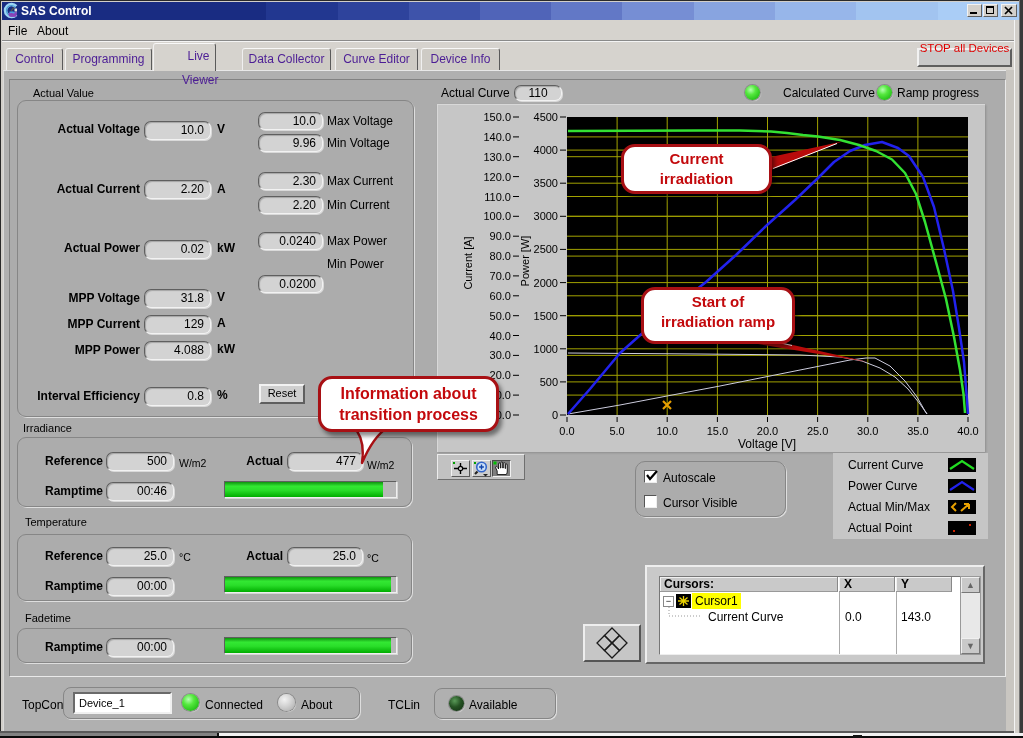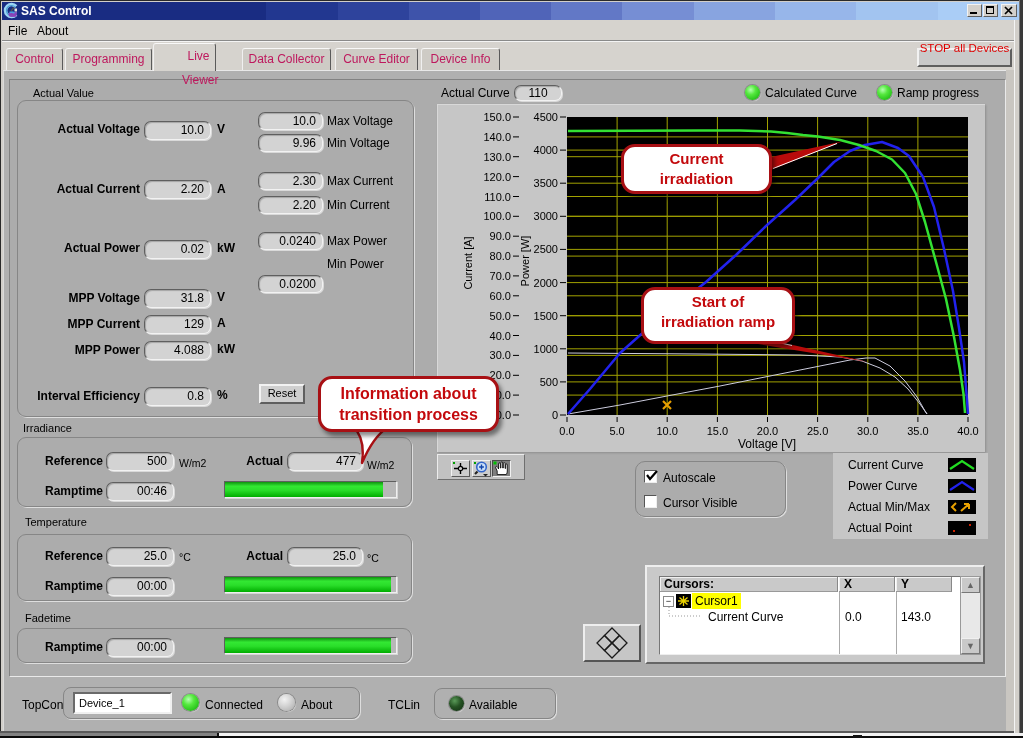--- a/index.html
+++ b/index.html
@@ -10,21 +10,21 @@
 .blbl { position:absolute; font-weight:bold; font-size:12px; color:#000; text-align:right; }
 .rlbl { position:absolute; font-size:12px; color:#000; }
 .grp { position:absolute; border:1px solid #868686; border-radius:9px; box-shadow: 1px 1px 0 #dedede; }
 .grplbl { position:absolute; font-size:11px; color:#000; background:#acacac; padding:0 3px; }
 .bar { position:absolute; height:17px; background:#b8b8b8; border-top:1px solid #5f5f5f; border-left:1px solid #5f5f5f; border-bottom:1px solid #efefef; border-right:1px solid #efefef; box-shadow: 1px 1px 0 rgba(255,255,255,0.5); }
 .barfill { position:absolute; top:0; left:0; bottom:0; background:linear-gradient(to bottom, #0f930f 0%, #33e833 28%, #2ade2a 55%, #00ad00 100%); }
 .led { position:absolute; border-radius:50%; }
 .ledg { background: radial-gradient(circle at 38% 32%, #b4ffb0 0%, #55e83e 35%, #2cc71e 70%, #1d9914 100%); box-shadow: 0 0 0 1px #8a8a8a, 1px 1px 1px rgba(255,255,255,0.8); }
 .ledoff { background: radial-gradient(circle at 38% 32%, #f2f2f2 0%, #d2d2d2 45%, #a8a8a8 100%); box-shadow: 0 0 0 1px #8a8a8a, 1px 1px 1px rgba(255,255,255,0.8); }
 .leddark { background: radial-gradient(circle at 38% 32%, #5a9a58 0%, #255223 45%, #102c10 100%); box-shadow: 0 0 0 1px #8a8a8a, 1px 1px 1px rgba(255,255,255,0.8); }
-.tab { position:absolute; background:#cecbc5; border-top:1px solid #f8f8f8; border-left:1px solid #f0f0f0; border-right:1px solid #5a5a5a; border-radius:3px 3px 0 0; font-size:12px; text-align:center; color:#be185d; }
+.tab { position:absolute; background:#cecbc5; border-top:1px solid #f8f8f8; border-left:1px solid #f0f0f0; border-right:1px solid #5a5a5a; border-radius:3px 3px 0 0; font-size:12px; text-align:center; color:#4c1d95; }
 .callout { position:absolute; background:#fff; border:3px solid #a81014; border-radius:14px; color:#c3090c; font-weight:bold; font-size:15px; text-align:center; box-shadow: 3px 4px 4px rgba(0,0,0,0.45); }
 .btn3d { position:absolute; background:#cccccc; border-top:2px solid #f2f2f2; border-left:2px solid #f2f2f2; border-bottom:2px solid #5f5f5f; border-right:2px solid #5f5f5f; text-align:center; }
 </style>
 </head>
 <body>
 
 <div class="abs" style="left:0;top:0;width:1021px;height:733px;background:#d2cfca;border:1px solid #2a2a2a;"></div>
 
 <div class="abs" style="left:2px;top:2px;width:1017px;height:18px;background:linear-gradient(90deg,#192c82 0%,#192c82 26%,#223790 26%,#223790 33%,#2e439c 33%,#2e439c 40%,#3e53aa 40%,#3e53aa 47%,#5064b8 47%,#5064b8 54%,#6278c6 54%,#6278c6 61%,#768ed4 61%,#768ed4 68%,#88a4e0 68%,#88a4e0 76%,#97b6ea 76%,#97b6ea 84%,#a2c4f0 84%,#a2c4f0 92%,#aacdf6 92%);"></div>
 <div class="abs" style="left:21px;top:4px;font-size:12px;font-weight:bold;color:#fff;">SAS Control</div>
@@ -138,21 +138,21 @@
 <div class="grplbl" style="left:22px;top:612px;">Fadetime</div>
 <div class="blbl" style="left:0px;top:640px;width:103px;">Ramptime</div>
 <div class="fld" style="left:106px;top:638px;width:68px;height:19px;line-height:17px;">00:00</div>
 <div class="bar" style="left:224px;top:637px;width:173px;">
     <div class="barfill" style="width:166px;"></div>
   </div>
 
 <div class="rlbl" style="left:441px;top:86px;">Actual Curve</div>
 <div class="fld" style="left:514px;top:85px;width:48px;height:16px;line-height:14px;text-align:center;padding-right:0;">110</div>
 <div class="led ledg" style="left:745px;top:85px;width:15px;height:15px;"></div>
-<div class="rlbl" style="left:765px;top:86px;">Calculated Curve</div>
+<div class="rlbl" style="left:783px;top:86px;">Calculated Curve</div>
 <div class="led ledg" style="left:877px;top:85px;width:15px;height:15px;"></div>
 <div class="rlbl" style="left:897px;top:86px;">Ramp progress</div>
 
 <div class="abs" style="left:437px;top:104px;width:548px;height:348px;background:#c6c6c6;box-shadow:inset 1px 1px 0 #d8d8d8, 1px 1px 2px rgba(0,0,0,0.18);"></div>
 <div id="chartsvg" class="abs" style="left:437px;top:104px;width:548px;height:348px;"><svg width="548" height="348" viewBox="0 0 548 348">
       <rect x="130" y="13" width="401" height="298" fill="#000"></rect>
       <path d="M180.1 13 L180.1 311 M230.2 13 L230.2 311 M280.4 13 L280.4 311 M330.5 13 L330.5 311 M380.6 13 L380.6 311 M430.8 13 L430.8 311 M480.9 13 L480.9 311 M130 32.9 L531 32.9 M130 52.7 L531 52.7 M130 72.6 L531 72.6 M130 92.5 L531 92.5 M130 112.3 L531 112.3 M130 132.2 L531 132.2 M130 152.1 L531 152.1 M130 171.9 L531 171.9 M130 191.8 L531 191.8 M130 211.7 L531 211.7 M130 231.5 L531 231.5 M130 251.4 L531 251.4 M130 271.3 L531 271.3 M130 291.1 L531 291.1 M130 46.1 L531 46.1 M130 79.2 L531 79.2 M130 112.3 L531 112.3 M130 145.4 L531 145.4 M130 178.6 L531 178.6 M130 211.7 L531 211.7 M130 244.8 L531 244.8 M130 277.9 L531 277.9" stroke="#a2a200" stroke-width="1" fill="none"></path>
       <path d="M76 13.0 L82 13.0 M76 32.9 L82 32.9 M76 52.7 L82 52.7 M76 72.6 L82 72.6 M76 92.5 L82 92.5 M76 112.3 L82 112.3 M76 132.2 L82 132.2 M76 152.1 L82 152.1 M76 171.9 L82 171.9 M76 191.8 L82 191.8 M76 211.7 L82 211.7 M76 231.5 L82 231.5 M76 251.4 L82 251.4 M76 271.3 L82 271.3 M76 291.1 L82 291.1 M76 311.0 L82 311.0 M123 13.0 L129 13.0 M123 46.1 L129 46.1 M123 79.2 L129 79.2 M123 112.3 L129 112.3 M123 145.4 L129 145.4 M123 178.6 L129 178.6 M123 211.7 L129 211.7 M123 244.8 L129 244.8 M123 277.9 L129 277.9 M123 311.0 L129 311.0 M130.0 313 L130.0 318 M180.1 313 L180.1 318 M230.2 313 L230.2 318 M280.4 313 L280.4 318 M330.5 313 L330.5 318 M380.6 313 L380.6 318 M430.8 313 L430.8 318 M480.9 313 L480.9 318 M531.0 313 L531.0 318" stroke="#000" stroke-width="1" fill="none"></path>
       <g fill="#000" font-family="Liberation Sans, sans-serif">
         <text x="74" y="17.0" text-anchor="end" font-size="11">150.0</text>

